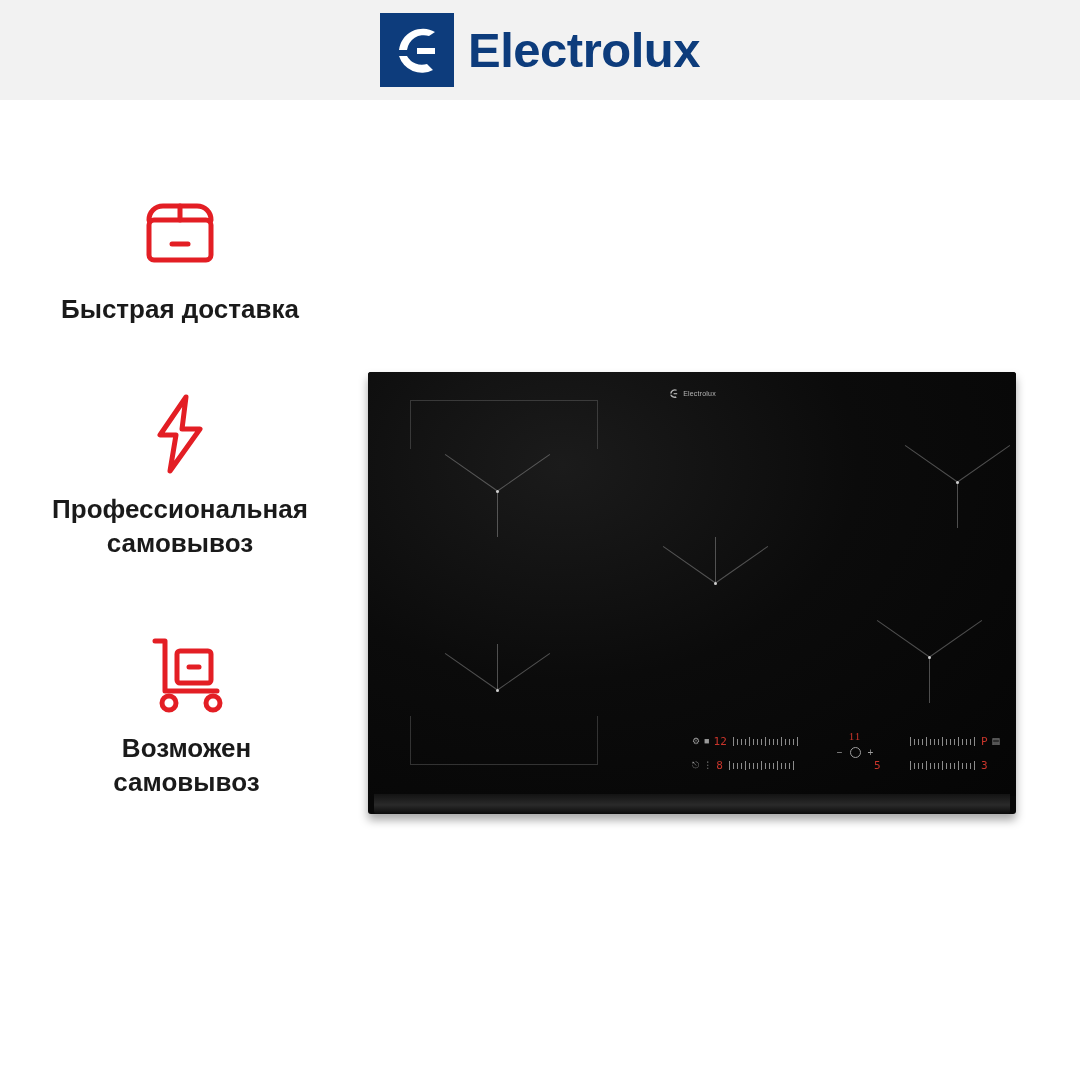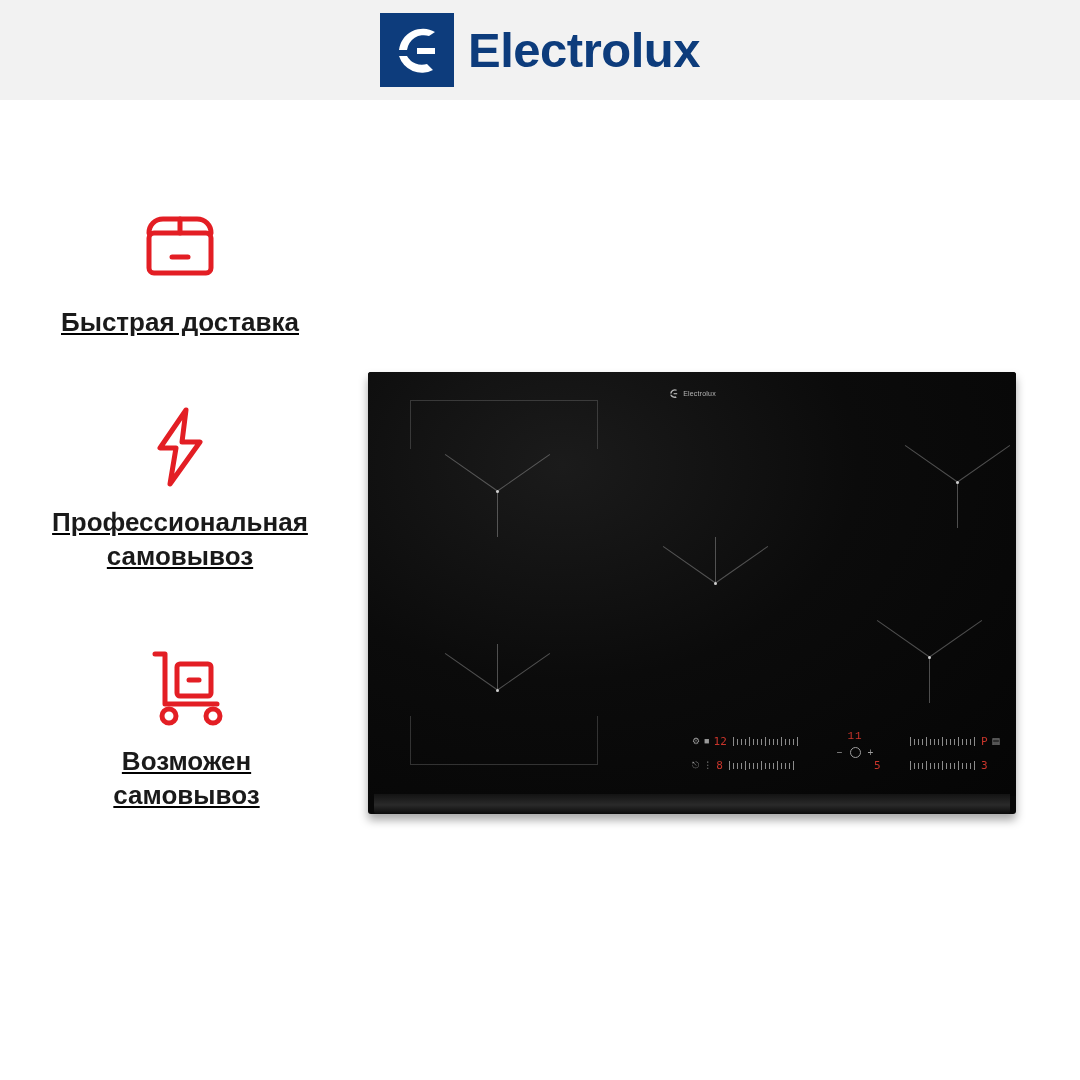--- a/index.html
+++ b/index.html
@@ -46,23 +46,22 @@
     font-weight: 700;
     color: #0d3c7c;
     letter-spacing: -0.5px;
     line-height: 1;
   }
 
   
   .benefits {
     position: absolute;
     left: 0;
-    top: 204px;
+    top: 191px;
     width: 360px;
-    text-decoration: underline;
   }
   .benefit {
     text-align: center;
     margin-bottom: 48px;
   }
   .benefit-icon {
     height: 86px;
     display: flex;
     align-items: center;
     justify-content: center;
@@ -231,21 +230,21 @@
   }
   .timer-cluster {
     position: absolute;
     left: 128px;
     top: 0;
     width: 70px;
     text-align: center;
   }
   .timer-digits {
     color: #c9352b;
-    font-family: Liberation Mono, monospace;
+    font-family: Liberation Serif, serif;
     font-size: 11px;
     letter-spacing: 1px;
     text-align: center;
   }
   .timer-ctl {
     display: flex;
     align-items: center;
     justify-content: center;
     gap: 7px;
     margin-top: 5px;

